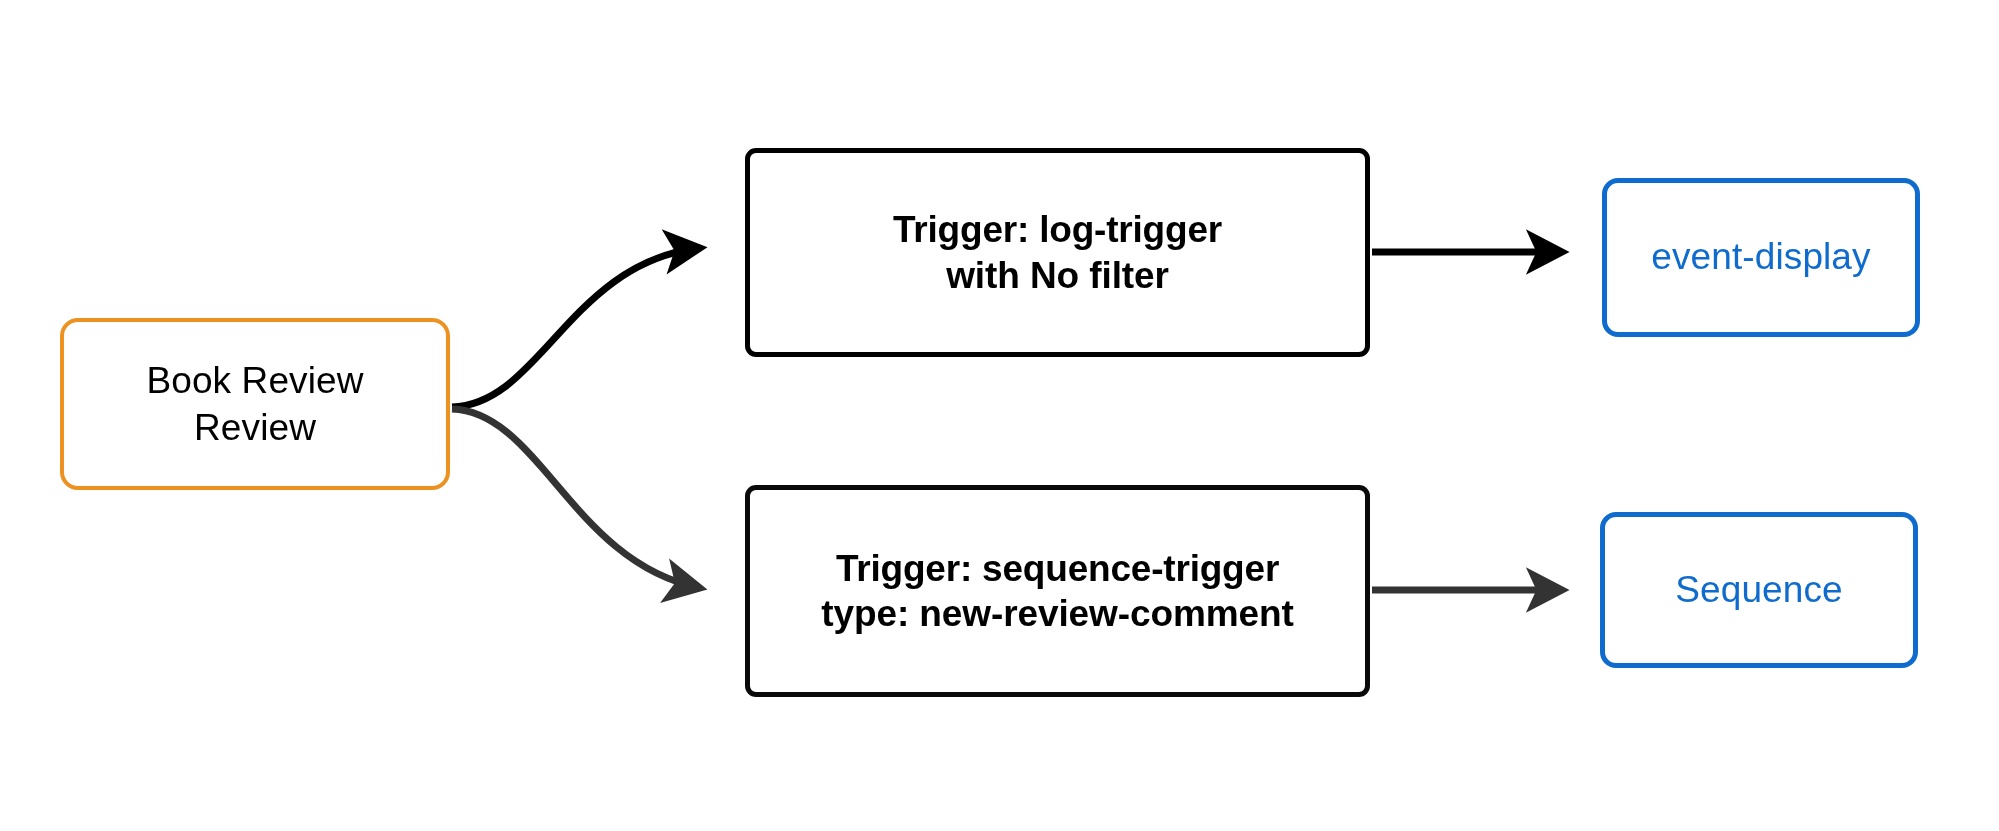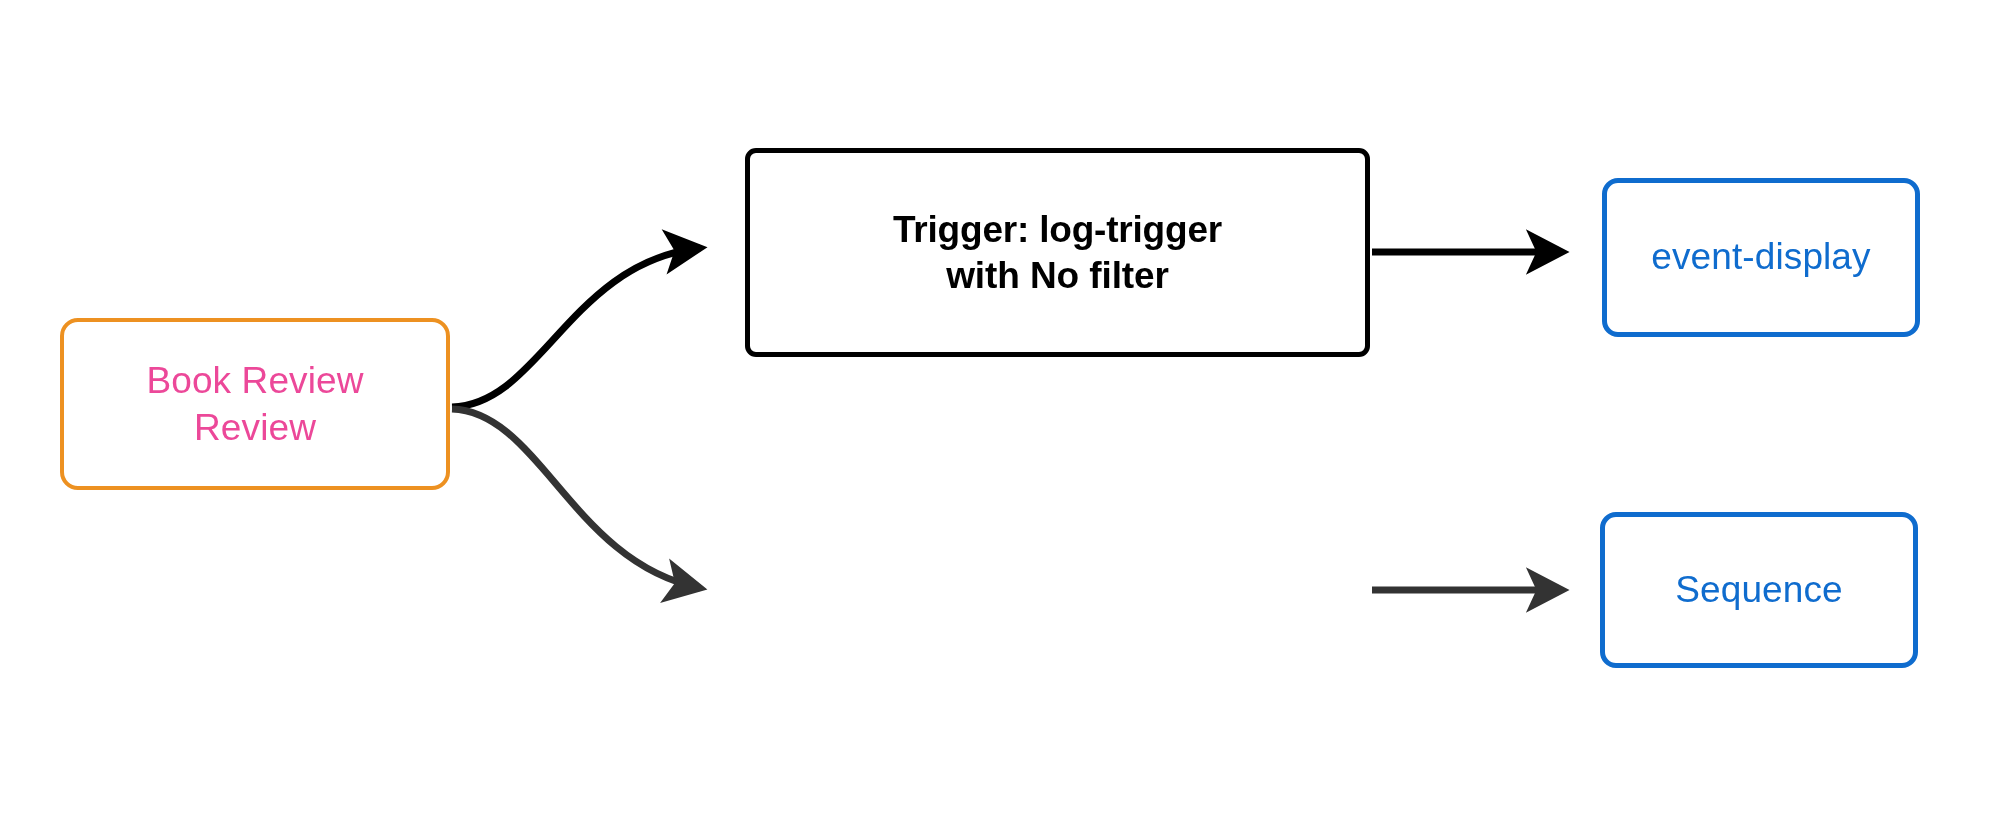--- a/index.html
+++ b/index.html
@@ -37,21 +37,21 @@
     text-align: center;
   }
   
   .node-source {
     left: 60px;
     top: 318px;
     width: 390px;
     height: 172px;
     border: 4px solid #ed9121;
     border-radius: 18px;
-    color: #ec4899;
+    color: #000000;
     text-align: right;
   }
   .node-source .node-line {
     font-size: 37px;
     line-height: 1.28;
     font-weight: 400;
     letter-spacing: 0.1px;
   }
   
   .node-trigger {
@@ -134,20 +134,24 @@
   <div class="node node-source">
     <span class="node-line">Book Review</span>
     <span class="node-line">Review</span>
   </div>
 
   <div class="node node-trigger node-trigger-top">
     <span class="node-title">Trigger: log-trigger</span>
     <span class="node-sub">with No filter</span>
   </div>
 
+  <div class="node node-trigger node-trigger-bottom">
+    <span class="node-title">Trigger: sequence-trigger</span>
+    <span class="node-sub">type: new-review-comment</span>
+  </div>
 
   <div class="node node-sink node-sink-bottom">
     <span class="node-line">Sequence</span>
   </div>
 
   <div class="node node-sink node-sink-top">
     <span class="node-line">event-display</span>
   </div>
 
 </div>

